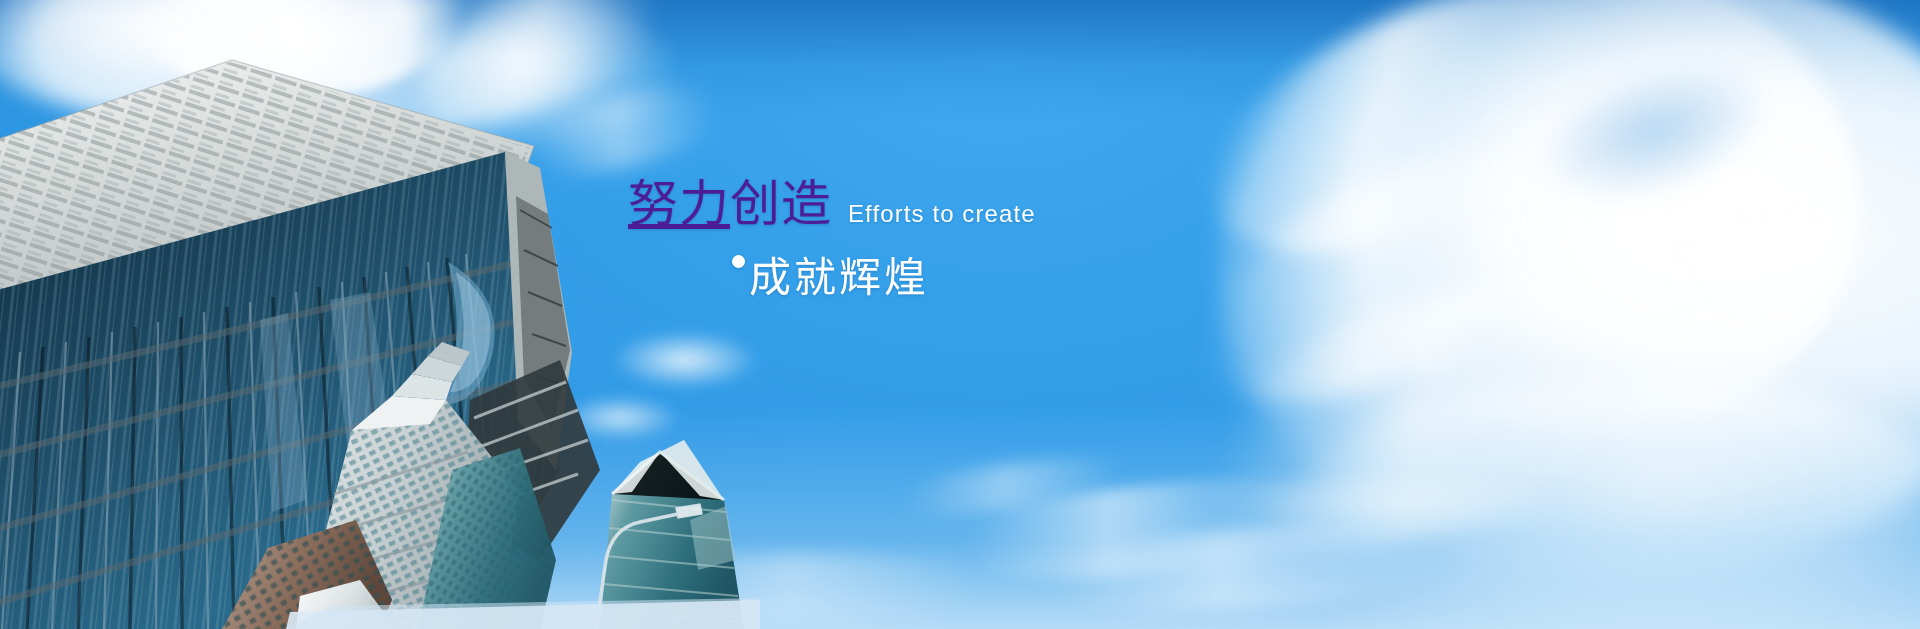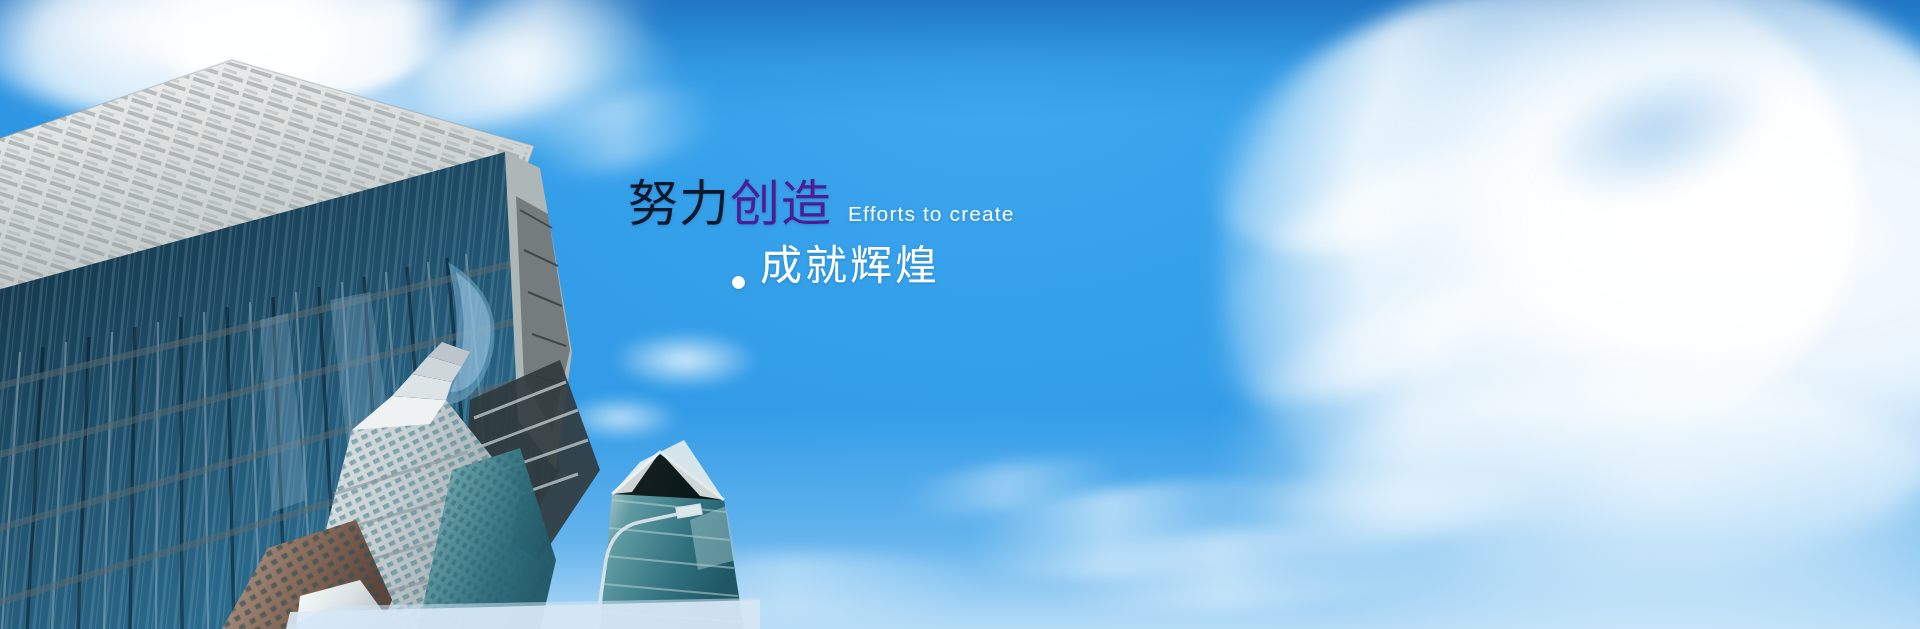--- a/index.html
+++ b/index.html
@@ -126,42 +126,42 @@
     gap:16px;
     white-space:nowrap;
   }
   .cn-big{
     font-size:50px;
     line-height:1.06;
     letter-spacing:1px;
     font-weight:400;
     text-shadow:0 1px 3px rgba(20,80,140,.35);
   }
-  .cn-white{color:#0f172a;}
+  .cn-white{color:#4c1d95;text-decoration:underline;}
   .cn-gold{color:#4c1d95;}
   .en-block{
     display:flex;
     flex-direction:column;
     padding-bottom:3px;
   }
   .en-line{
     color:#ffffff;
-    font-size:21px;
+    font-size:24px;
     line-height:28px;
     letter-spacing:1.1px;
     font-weight:400;
     white-space:nowrap;
     text-shadow:0 1px 3px rgba(20,80,140,.35);
   }
   .line-sub{
-    margin-top:12px;
+    margin-top:24px;
     margin-left:104px;
     display:flex;
-    align-items:flex-end;
-    gap:15px;
+    align-items:flex-start;
+    gap:4px;
     white-space:nowrap;
   }
   .bullet{
     width:13px;height:13px;border-radius:50%;
     background:#ffffff;
     flex:0 0 auto;
     box-shadow:0 1px 3px rgba(20,80,140,.35);
   }
   .cn-sub{
     color:#ffffff;

